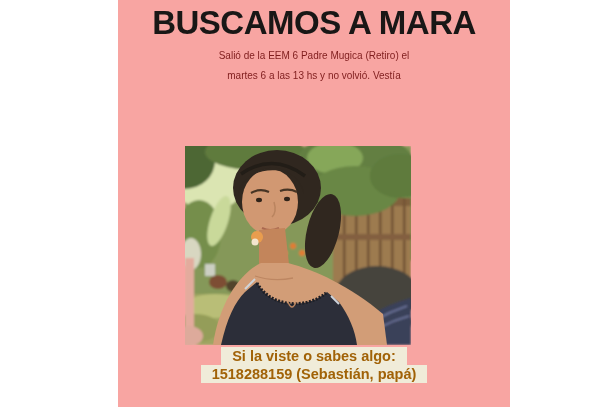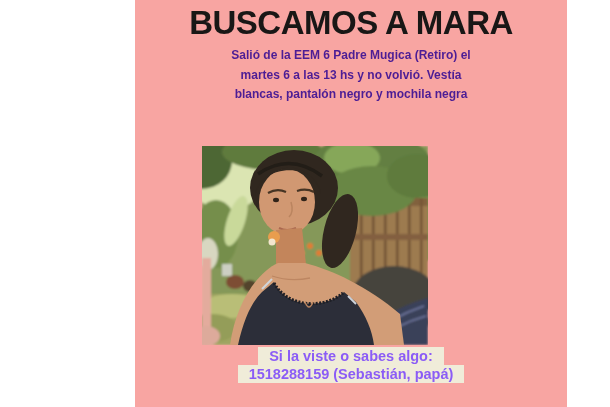--- a/index.html
+++ b/index.html
@@ -9,59 +9,58 @@
     font-family: "Liberation Sans", sans-serif;
     overflow: hidden;
   }
   .canvas {
     position: relative;
     width: 610px; height: 407px;
     background: #ffffff;
   }
   .flyer {
     position: absolute;
-    left: 135px; top: 0;
+    left: 118px; top: 0;
     width: 392px; height: 407px;
     background: #f8a5a2;
-    padding-left: 40px;
   }
   .flyer-title {
     position: absolute;
     top: 4px; left: 0; right: 0;
     text-align: center;
     font-size: 33px;
     font-weight: 800;
     letter-spacing: -0.5px;
     color: #191716;
     white-space: nowrap;
   }
   .flyer-desc {
     position: absolute;
     top: 46px; left: 0; right: 0;
     text-align: center;
-    font-size: 12px;
-    font-weight: 700;
+    font-size: 10px;
+    font-weight: 400;
     line-height: 19.5px;
-    color: #4c1d95;
+    color: #7f1d1d;
   }
   .desc-line { white-space: nowrap; }
   .photo-frame {
     position: absolute;
     left: 67px; top: 146px;
     width: 226px; height: 199px;
     overflow: hidden;
   }
   .photo-frame svg { display: block; }
   .contact {
     position: absolute;
     top: 347px; left: 0; right: 0;
     text-align: center;
     font-size: 14.5px;
     font-weight: 700;
-    color: #8b5cf6;
+    color: #a16207;
   }
   .contact-row { line-height: 0; }
   .chip {
     display: inline-block;
     background: #f0ecd9;
     padding: 1px 11px;
     line-height: 16px;
     white-space: nowrap;
   }
 </style>
@@ -69,21 +68,20 @@
 <body>
 
 <div class="canvas">
   <div class="flyer">
 
     <div class="flyer-title">BUSCAMOS A MARA</div>
 
     <div class="flyer-desc">
       <div class="desc-line">Salió de la EEM 6 Padre Mugica (Retiro) el</div>
       <div class="desc-line">martes 6 a las 13 hs y no volvió. Vestía</div>
-      <div class="desc-line">blancas, pantalón negro y mochila negra</div>
     </div>
 
     <div class="photo-frame" title="Foto de Mara: joven de pelo oscuro recogido con vincha, musculosa azul oscuro, en un patio con plantas y cerco de madera">
       <svg width="226" height="199" viewBox="0 0 226 199" preserveAspectRatio="none" aria-hidden="true">
         <defs>
           <filter id="soft" x="-10%" y="-10%" width="120%" height="120%">
             <feGaussianBlur stdDeviation="1.3"></feGaussianBlur>
           </filter>
         </defs>
 

